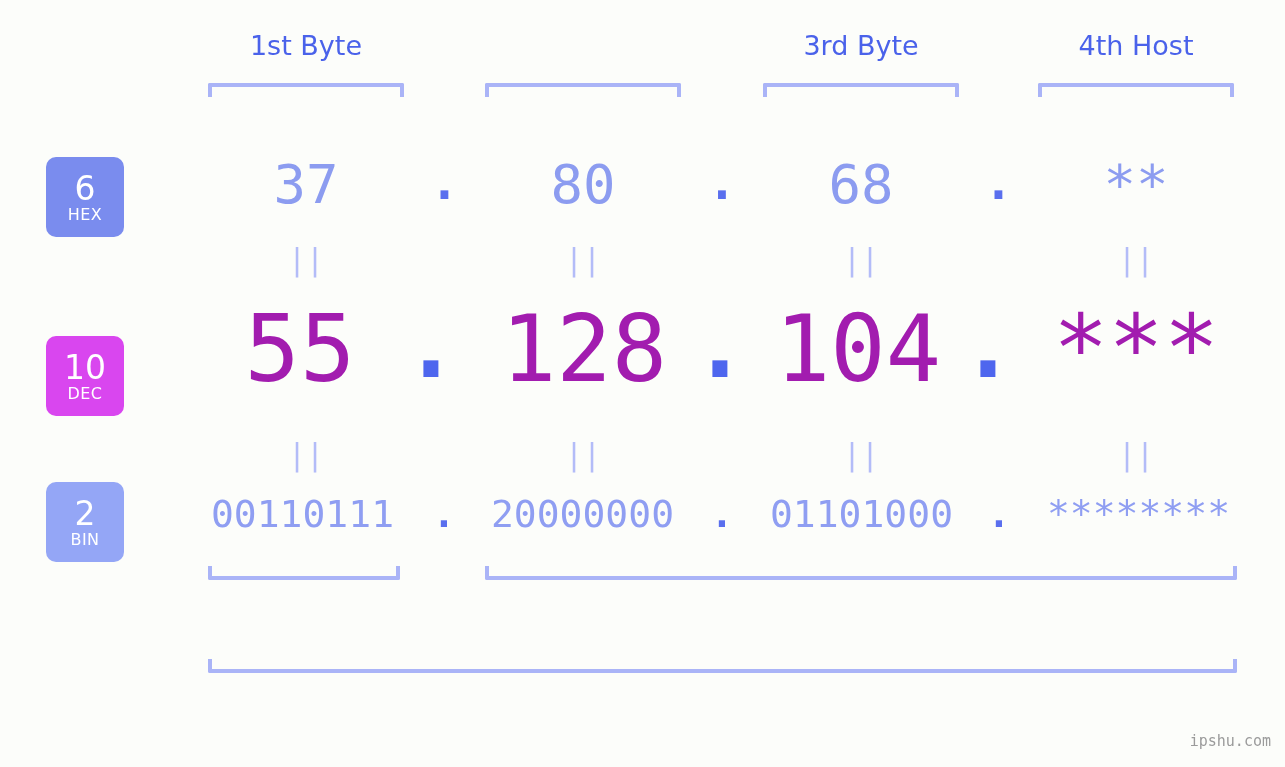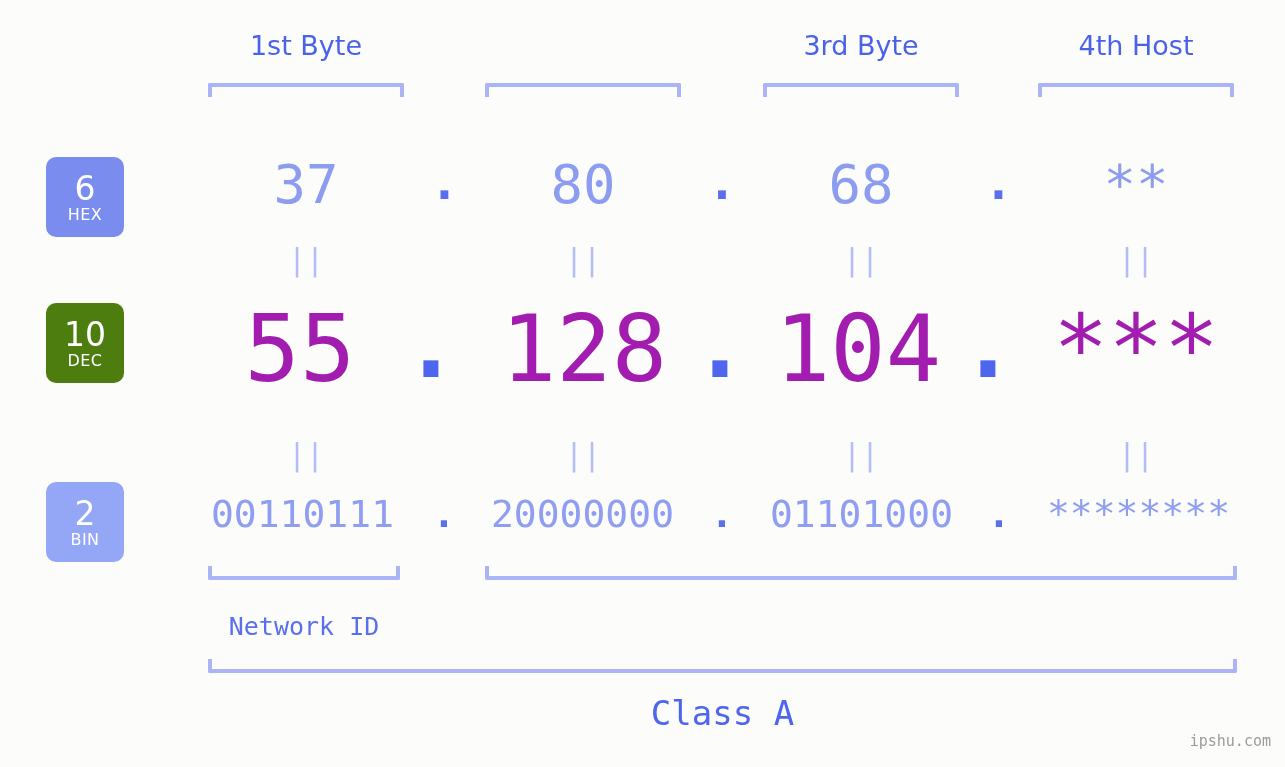--- a/index.html
+++ b/index.html
@@ -199,21 +199,21 @@
 
   <div class="bracket-down" style="left:208px;top:83px;width:196px;"></div>
   <div class="bracket-down" style="left:485px;top:83px;width:196px;"></div>
   <div class="bracket-down" style="left:763px;top:83px;width:196px;"></div>
   <div class="bracket-down" style="left:1038px;top:83px;width:196px;"></div>
 
   <div class="badge" style="top:157px;background:#7a8cee;">
     <span class="num">6</span>
     <span class="nm">HEX</span>
   </div>
-  <div class="badge" style="top:303px;background:#4d7c0f;">
+  <div class="badge" style="top:336px;background:#d946ef;">
     <span class="num">10</span>
     <span class="nm">DEC</span>
   </div>
   <div class="badge" style="top:482px;background:#94a6f6;">
     <span class="num">2</span>
     <span class="nm">BIN</span>
   </div>
 
   <div class="row-hex">
     <div class="val" style="left:208px;width:196px;">37</div>
@@ -251,20 +251,18 @@
     <div class="val" style="left:480px;width:205px;">20000000</div>
     <div class="dot" style="left:682px;width:80px;text-align:center;">.</div>
     <div class="val" style="left:759px;width:205px;">01101000</div>
     <div class="dot" style="left:960px;width:78px;text-align:center;">.</div>
     <div class="val" style="left:1036px;width:205px;">********</div>
   </div>
 
   <div class="bracket-up" style="left:208px;top:566px;width:192px;"></div>
   <div class="bracket-up" style="left:485px;top:566px;width:752px;"></div>
 
-  <div class="foot-label" style="left:208px;top:614px;width:192px;">Network ID</div>
 
   <div class="bracket-up" style="left:208px;top:659px;width:1029px;"></div>
-  <div class="class-label" style="left:208px;top:696px;width:1029px;">Class A</div>
 
   <div class="watermark">ipshu.com</div>
 
 </div>
 
 </body></html>

